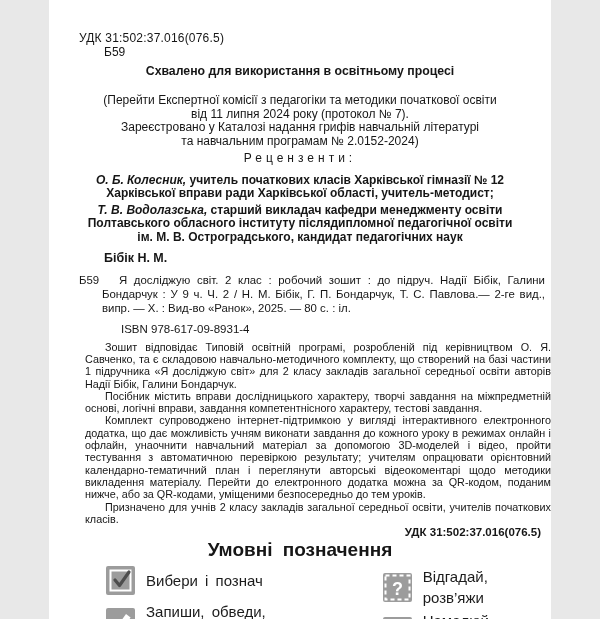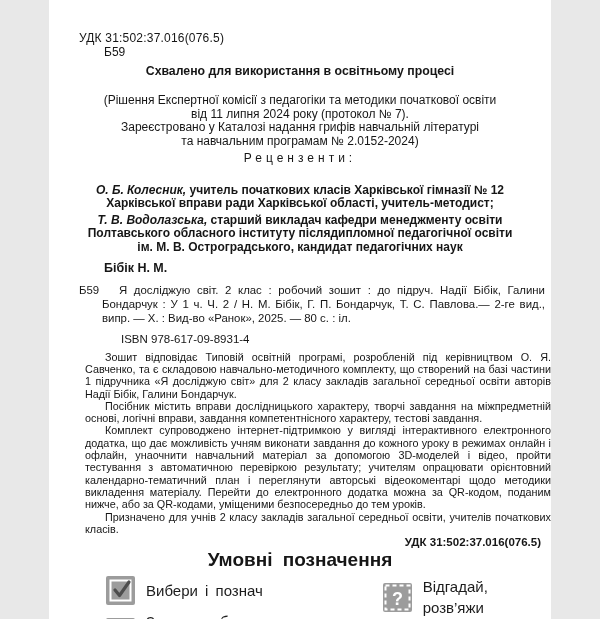--- a/index.html
+++ b/index.html
@@ -13,21 +13,21 @@
     overflow:hidden;
     margin:0 auto;
   }
   .udk-top { margin:31px 0 0 30px; font-size:12px; letter-spacing:.2px; }
   .bcode   { margin-left:55px; font-size:12px; }
 
   .approval { text-align:center; font-size:12px; line-height:13.4px; margin-top:6px; }
   .approval .title { font-weight:bold; font-size:12.3px; margin-bottom:16px; }
 
   .reviewers { text-align:center; font-size:12px; line-height:13.5px; margin-top:4px; }
-  .rev-heading { letter-spacing:4px; margin-bottom:18px; }
+  .rev-heading { letter-spacing:4px; margin-bottom:8px; }
   .reviewer { margin-bottom:3px;font-weight:bold; }
   .reviewer .name { font-style:italic; }
 
   .author { font-weight:bold; font-size:12.5px; margin:7px 0 8px 55px; }
 
   .bib { position:relative; font-size:11.4px; line-height:14.2px; }
   .bib .code { position:absolute; left:30px; top:0; }
   .bib .text { margin:0 6px 0 53px; text-indent:17px; text-align:justify; }
 
   .isbn { margin:7px 0 0 72px; font-size:11.5px; }
@@ -60,21 +60,21 @@
 </head>
 <body>
 
 <div class="page">
 
   <div class="udk-top">УДК 31:502:37.016(076.5)</div>
   <div class="bcode">Б59</div>
 
   <div class="approval">
     <div class="title">Схвалено для використання в освітньому процесі</div>
-    <div>(Рішення Експертної комісії з педагогіки та методики початкової освіти</div>
+    <div>(Перейти Експертної комісії з педагогіки та методики початкової освіти</div>
     <div>від 11 липня 2024 року (протокол № 7).</div>
     <div>Зареєстровано у Каталозі надання грифів навчальній літературі</div>
     <div>та навчальним програмам № 2.0152-2024)</div>
   </div>
 
   <div class="reviewers">
     <div class="rev-heading">Рецензенти:</div>
     <div class="reviewer">
       <div><span class="name">О. Б. Колесник,</span><span> учитель початкових класів Харківської гімназії № 12</span></div>
       <div>Харківської вправи ради Харківської області, учитель-методист;</div>
@@ -83,21 +83,21 @@
       <div><span class="name">Т. В. Водолазська,</span><span> старший викладач кафедри менеджменту освіти</span></div>
       <div>Полтавського обласного інституту післядипломної педагогічної освіти</div>
       <div>ім. М. В. Остроградського, кандидат педагогічних наук</div>
     </div>
   </div>
 
   <div class="author">Бібік Н. М.</div>
 
   <div class="bib">
     <span class="code">Б59</span>
-    <p class="text">Я досліджую світ. 2 клас : робочий зошит : до підруч. Надії Бібік, Галини Бондарчук : У 1 ч. Ч. 2 / Н. М. Бібік, Г. П. Бондарчук, Т. С. Павлова.— 2-ге вид., випр. — Х. : Вид-во «Ранок», 2025. — 80 с. : іл.</p>
+    <p class="text">Я досліджую світ. 2 клас : робочий зошит : до підруч. Надії Бібік, Галини Бондарчук : У 9 ч. Ч. 2 / Н. М. Бібік, Г. П. Бондарчук, Т. С. Павлова.— 2-ге вид., випр. — Х. : Вид-во «Ранок», 2025. — 80 с. : іл.</p>
   </div>
 
   <div class="isbn">ISBN 978-617-09-8931-4</div>
 
   <div class="annotation">
     <p>Зошит відповідає Типовій освітній програмі, розробленій під керівництвом О. Я. Савченко, та є складовою навчально-методичного комплекту, що створений на базі частини 1 підручника «Я досліджую світ» для 2 класу закладів загальної середньої освіти авторів Надії Бібік, Галини Бондарчук.</p>
     <p>Посібник містить вправи дослідницького характеру, творчі завдання на міжпредметній основі, логічні вправи, завдання компетентнісного характеру, тестові завдання.</p>
     <p>Комплект супроводжено інтернет-підтримкою у вигляді інтерактивного електронного додатка, що дає можливість учням виконати завдання до кожного уроку в режимах онлайн і офлайн, унаочнити навчальний матеріал за допомогою 3D-моделей і відео, пройти тестування з автоматичною перевіркою результату; учителям опрацювати орієнтовний календарно-тематичний план і переглянути авторські відеокоментарі щодо методики викладення матеріалу. Перейти до електронного додатка можна за QR-кодом, поданим нижче, або за QR-кодами, уміщеними безпосередньо до тем уроків.</p>
     <p>Призначено для учнів 2 класу закладів загальної середньої освіти, учителів початкових класів.</p>
   </div>

